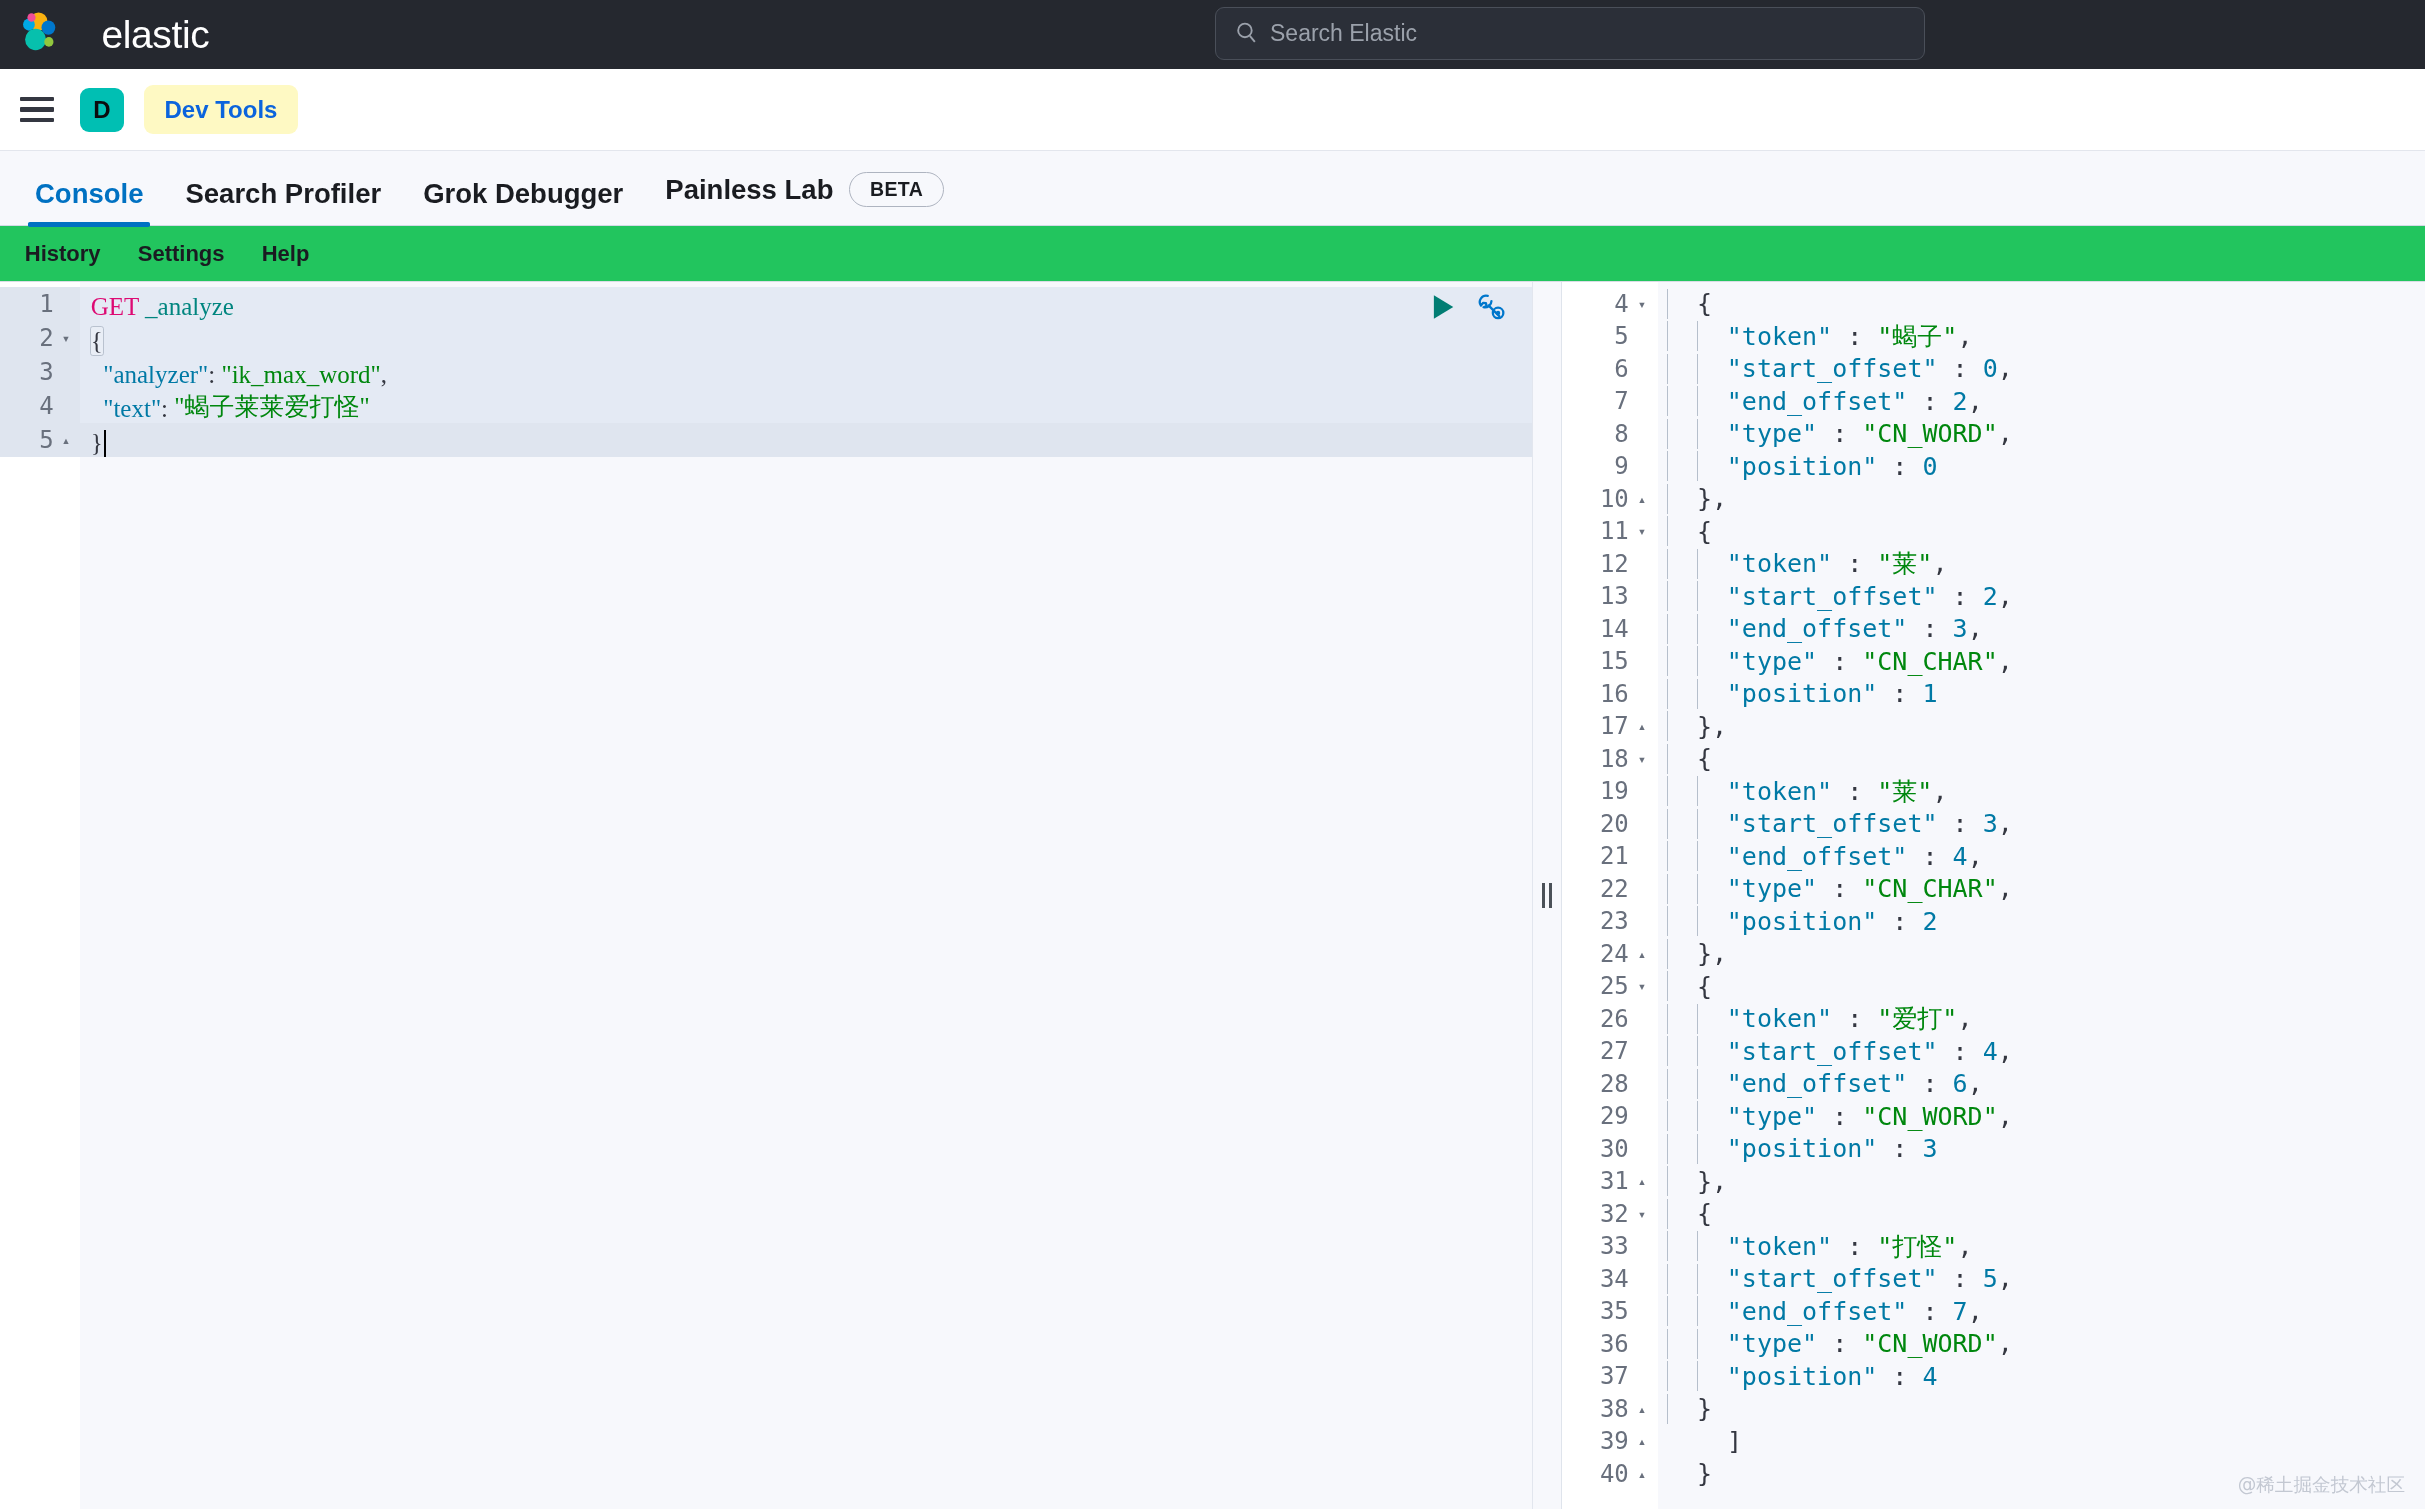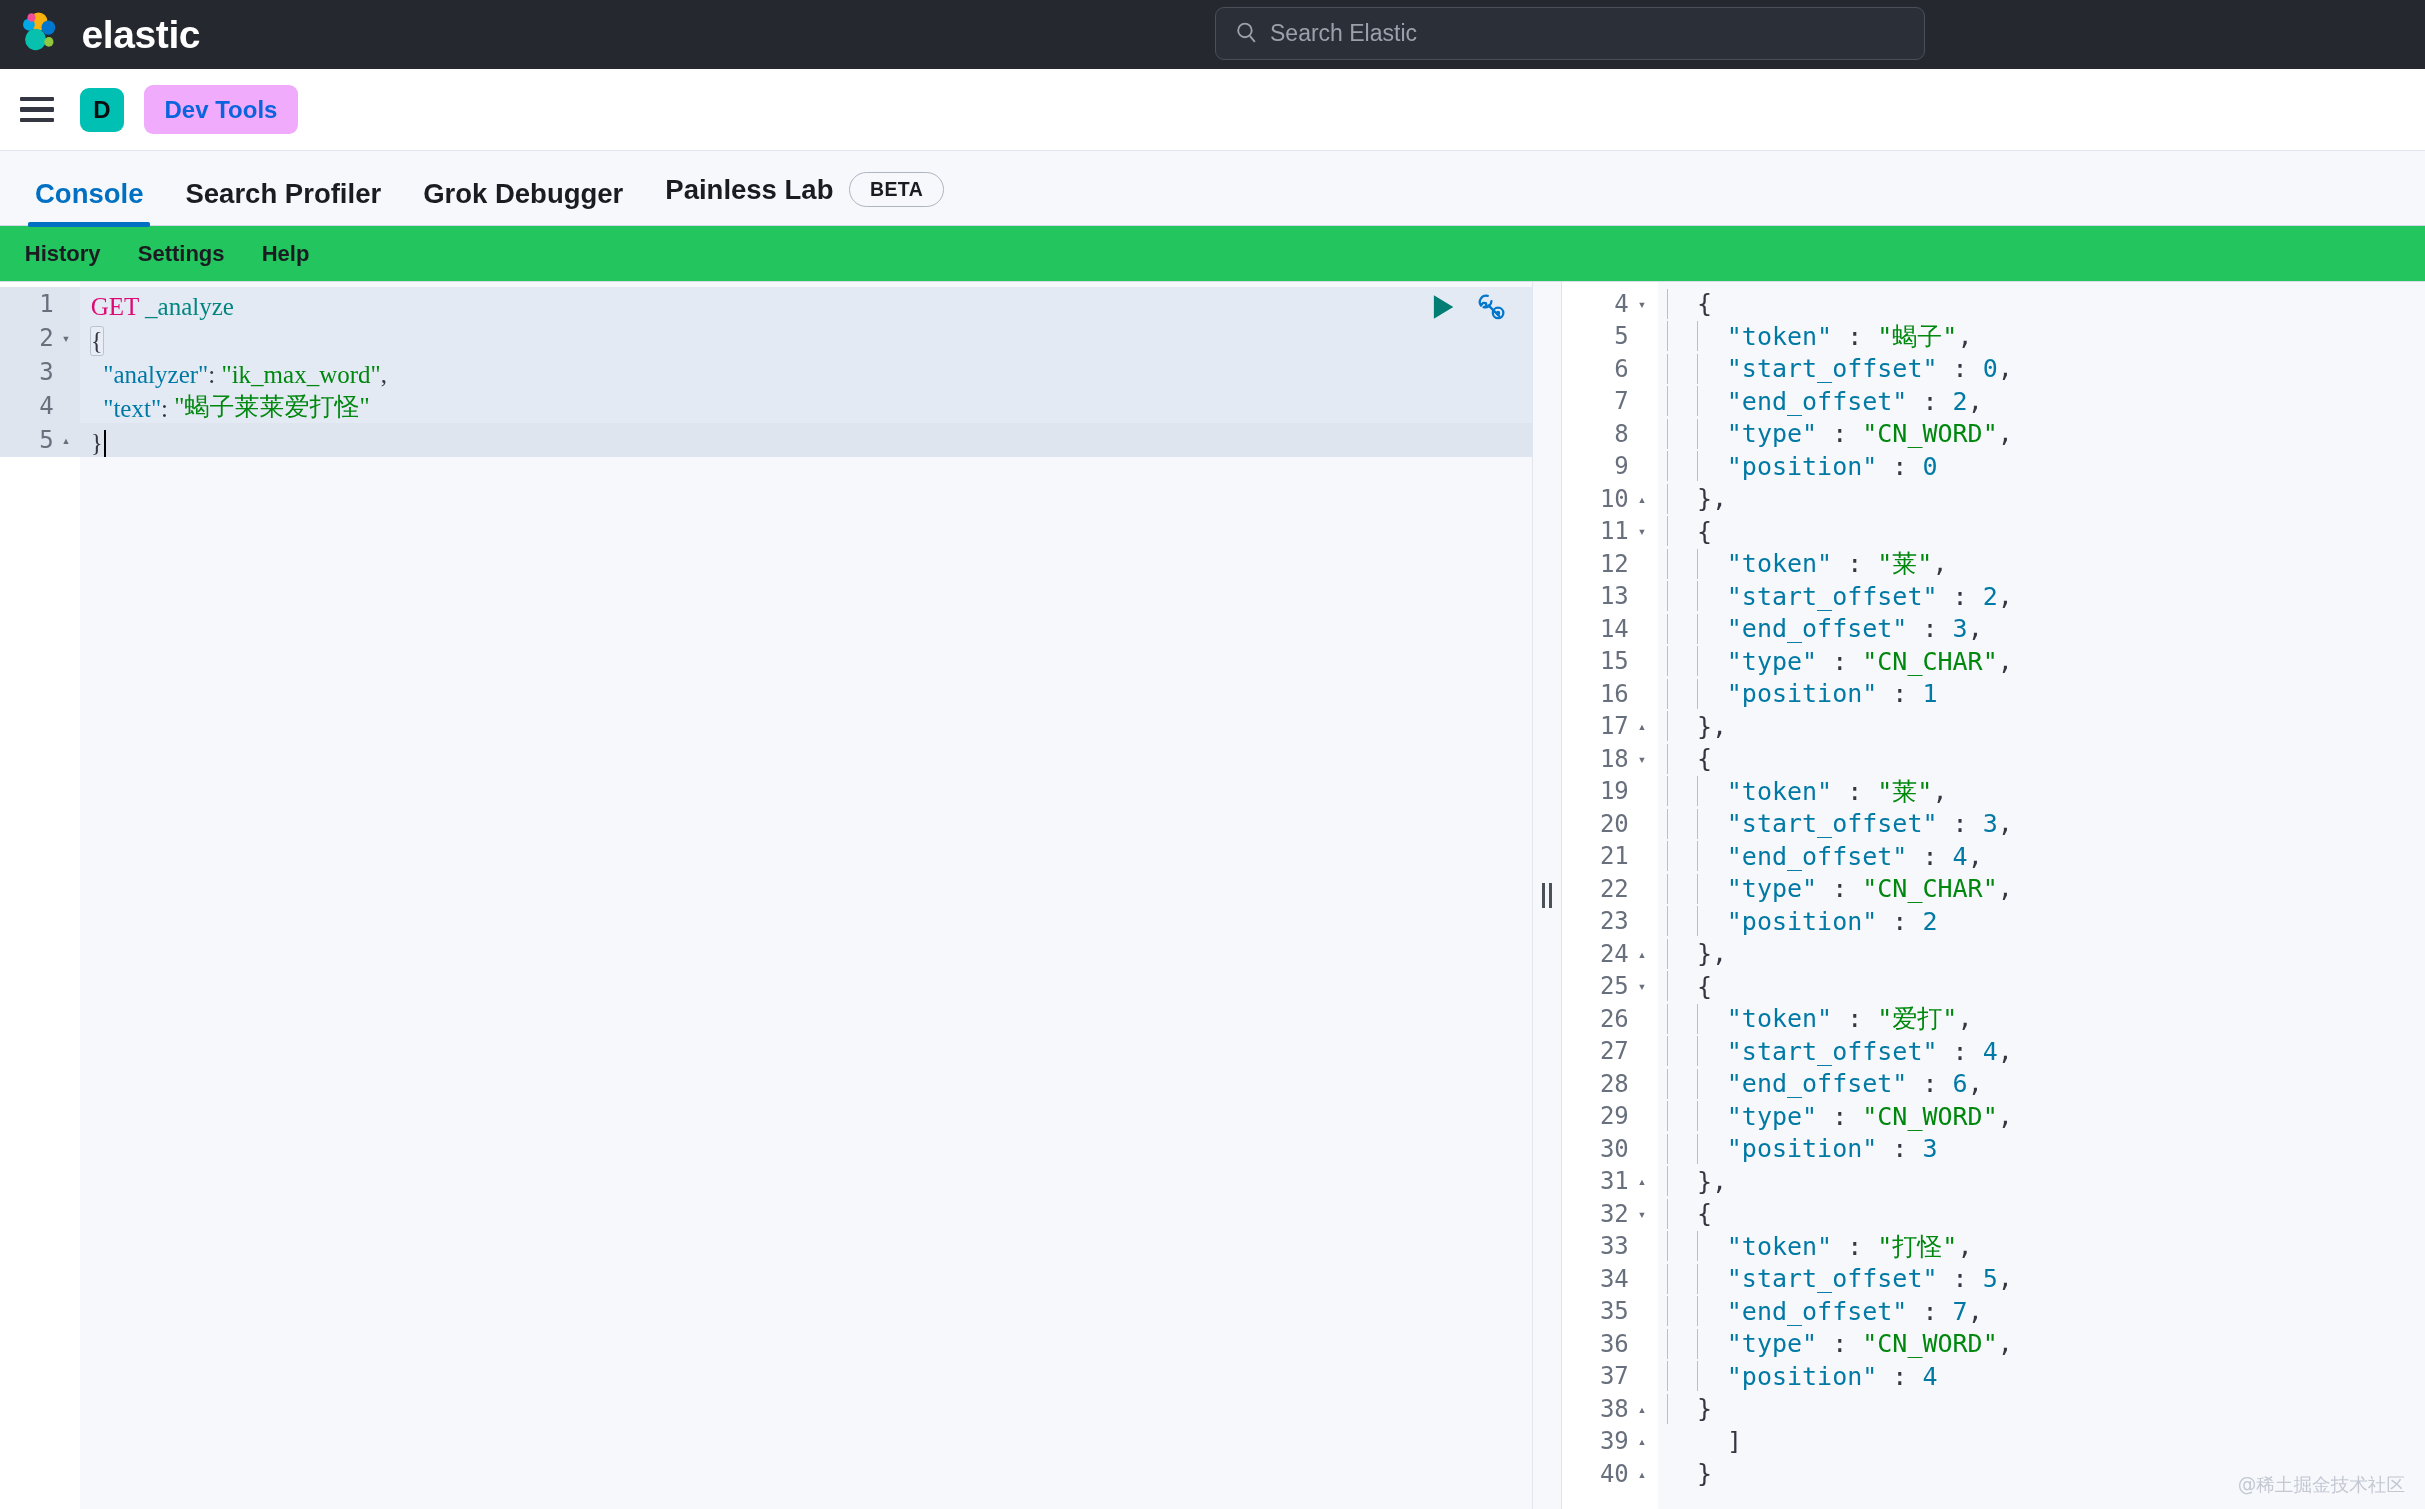--- a/index.html
+++ b/index.html
@@ -23,23 +23,24 @@
   .brand {
     display: flex;
     align-items: center;
     gap: 16px;
     padding-left: 19.5px;
   }
   .elastic-logo { width: 46px; height: 46px; display:block; }
   .brand-name {
     color: #ffffff;
     font-size: 39px;
-    font-weight: 700;
+    font-weight: 400;
     letter-spacing: -0.4px;
     line-height: 1;
+    margin-left: 20px;
   }
   .search-wrap {
     position: absolute;
     left: 1215px;
     top: 7px;
     width: 710px;
     height: 53px;
   }
   .global-search {
     width: 100%;
@@ -87,21 +88,21 @@
   .avatar {
     width: 44px; height: 44px;
     background: #00bfb3;
     border-radius: 9px;
     display: flex; align-items: center; justify-content: center;
     color: #0b0c0e;
     font-size: 24px;
     font-weight: 700;
   }
   .breadcrumb-chip {
-    background: #f0abfc;
+    background: #fef9c3;
     color: #0b64dd;
     border-radius: 9px;
     padding: 10.7px 21px;
     font-size: 24px;
     font-weight: 600;
     cursor: pointer;
   }
 
   
   .tabs-row {

